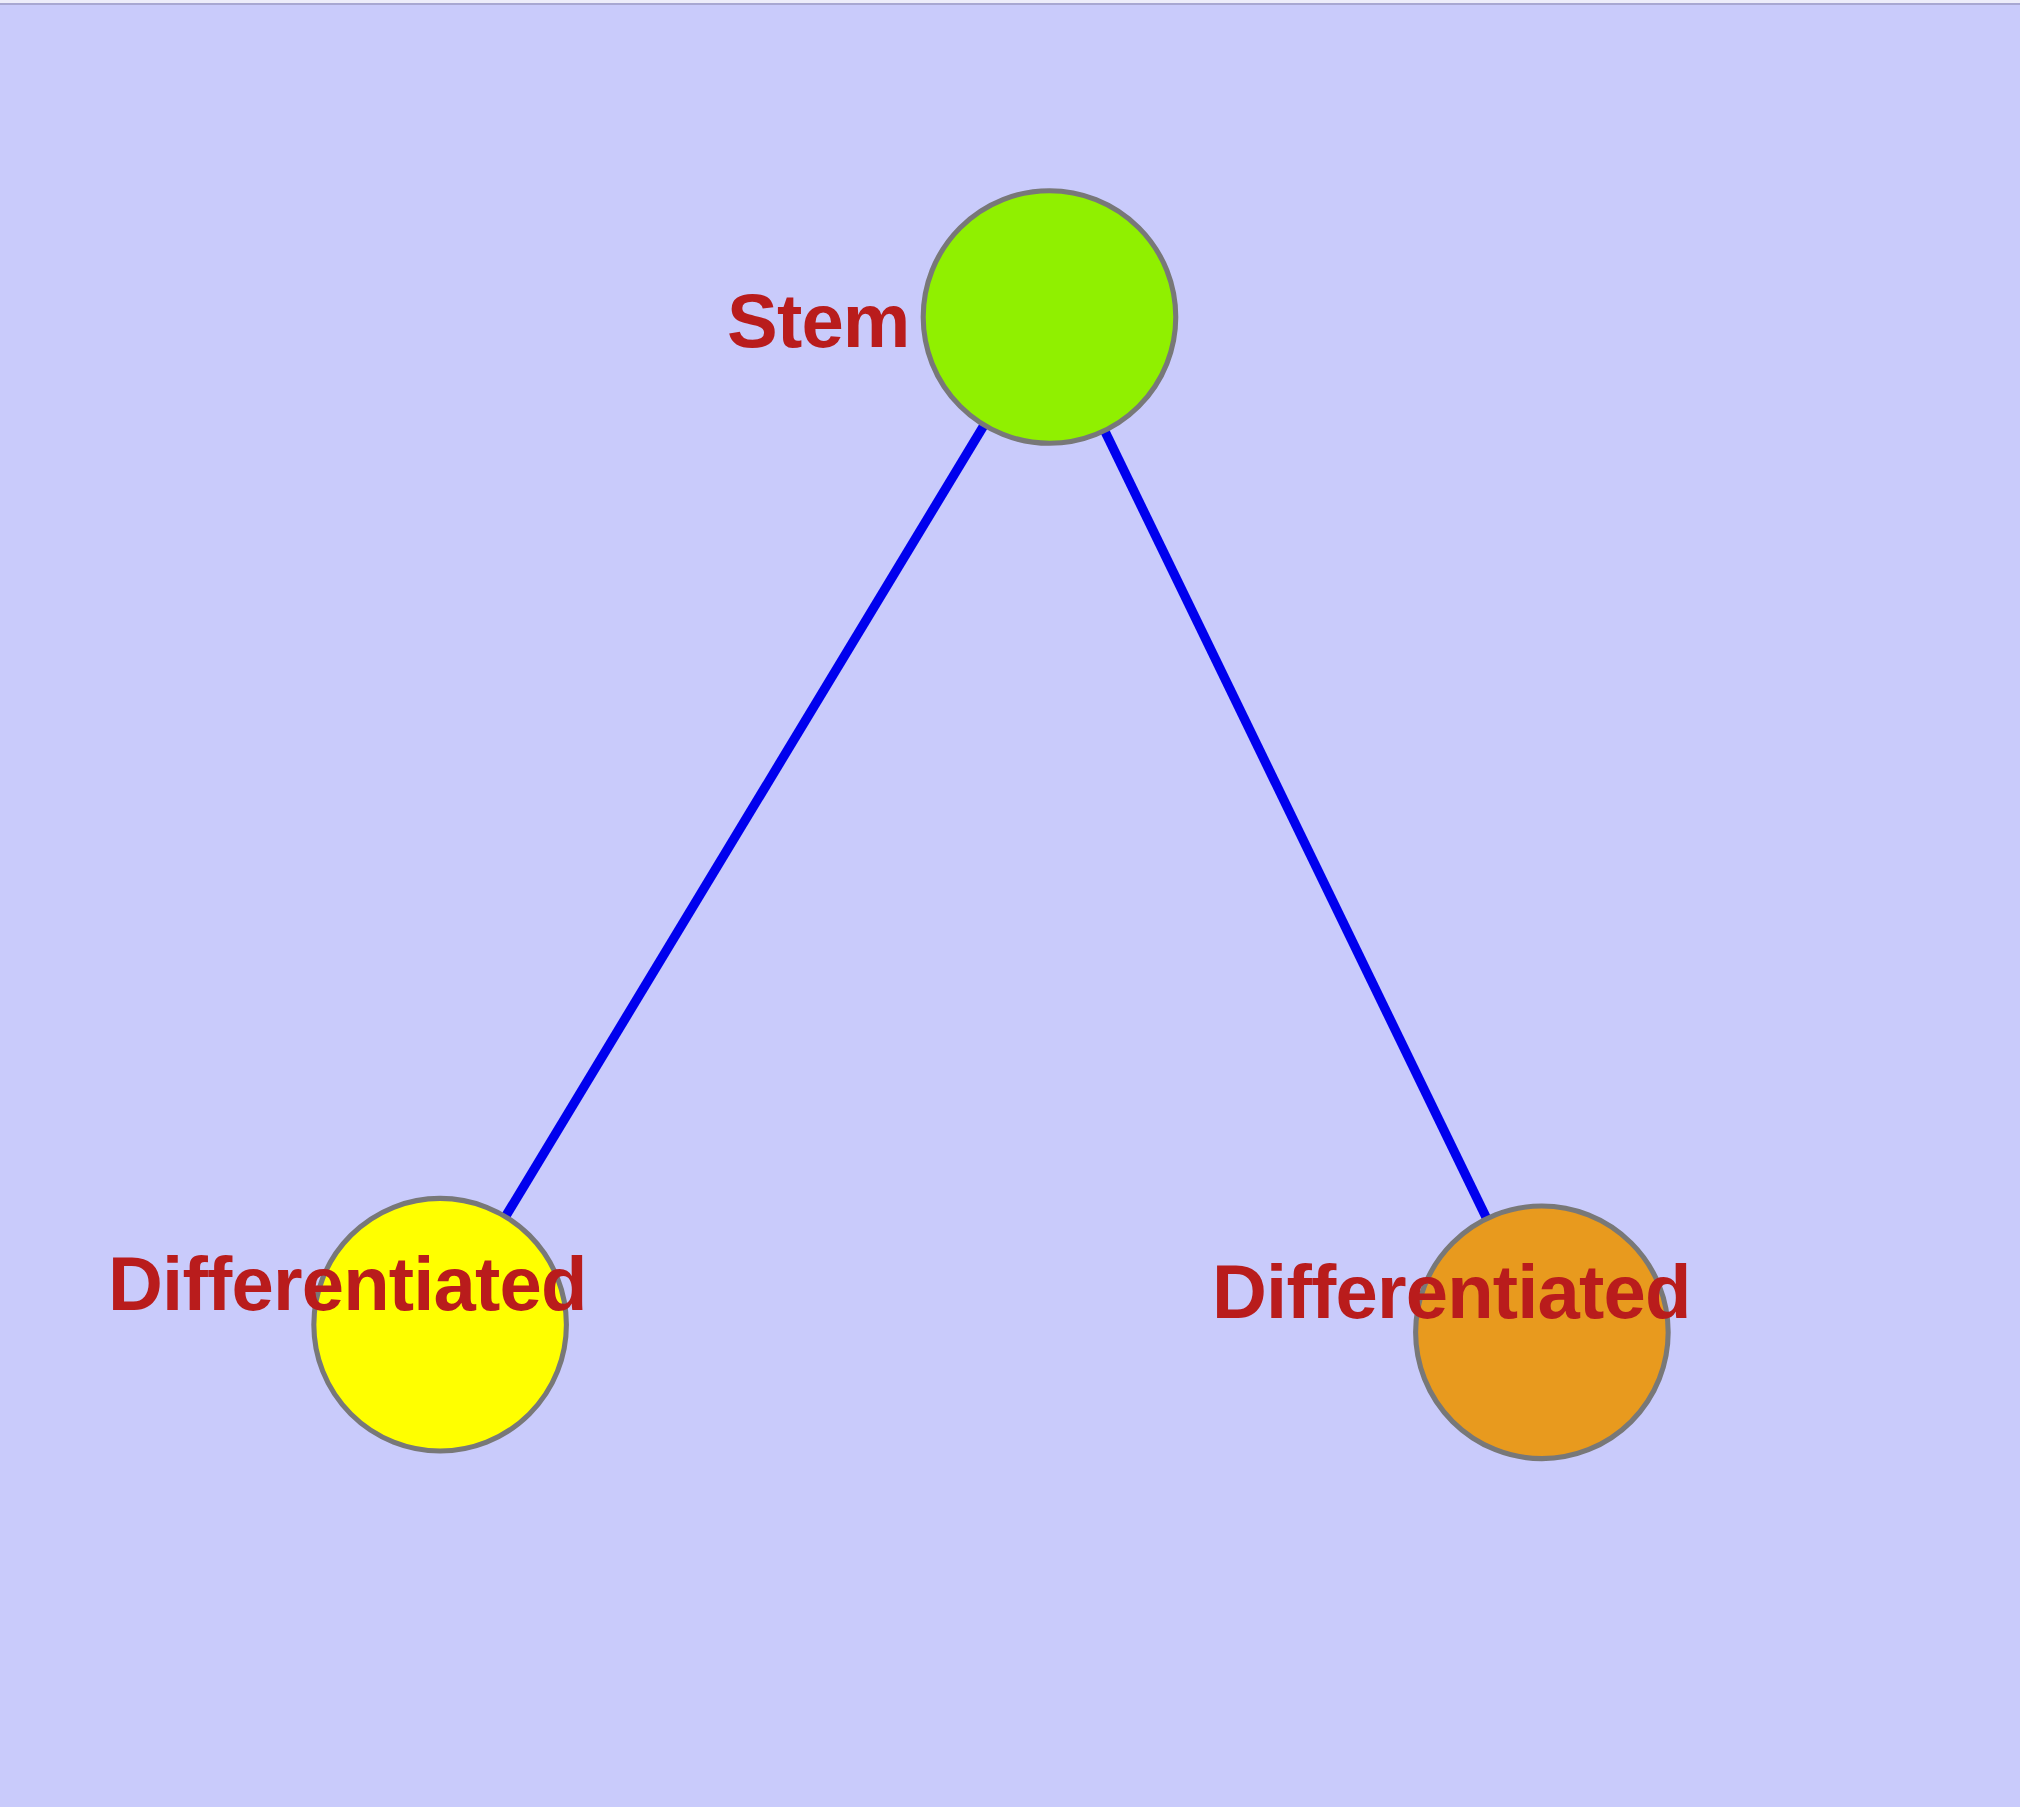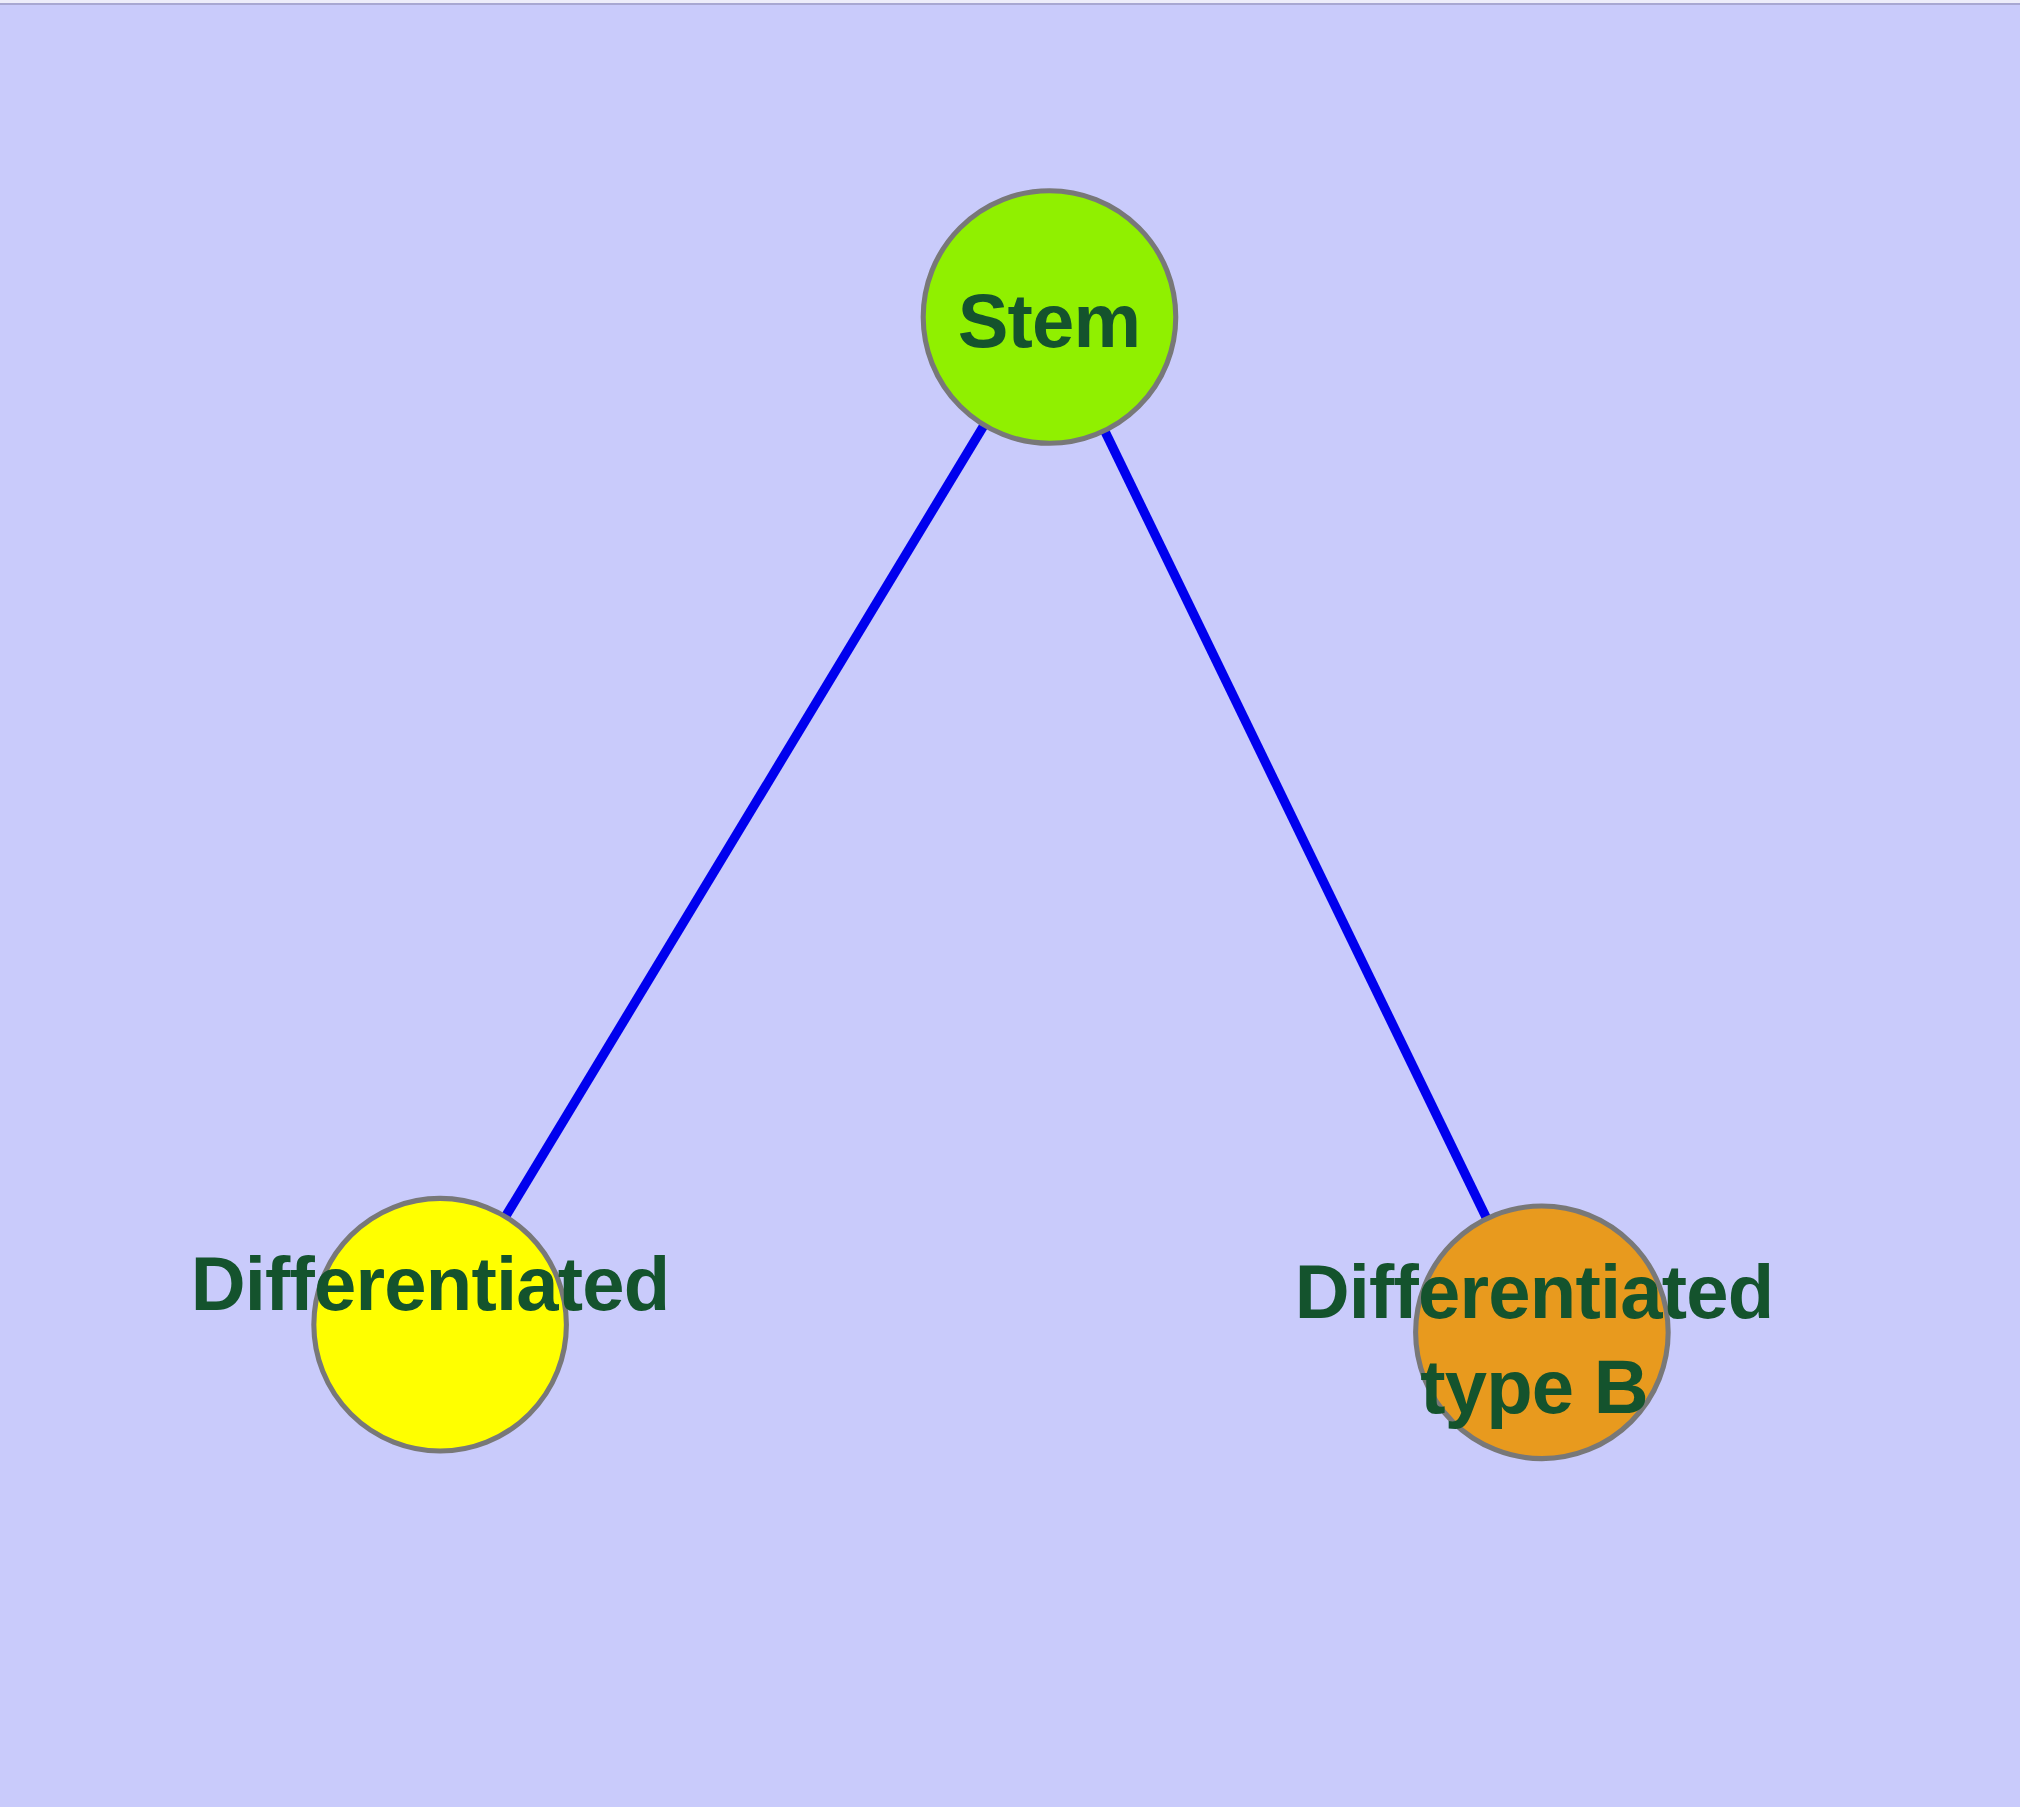--- a/index.html
+++ b/index.html
@@ -46,25 +46,25 @@
     stroke-width: 11px;
   }
   svg.graph-layer circle.node {
     stroke: #787878;
     stroke-width: 6px;
     cursor: pointer;
   }
   .node-label {
     position: absolute;
     width: 644px;
-    text-align: center;
+    text-align: left;
     font-weight: bold;
     font-size: 76px;
     line-height: 95px;
-    color: #14532d;
+    color: #b91c1c;
     letter-spacing: -0.8px;
     pointer-events: none;
   }
   #label-stem  { left: 727px;  top: 273px;  }
   #label-a     { left: 108px;  top: 1236px; }
   #label-b     { left: 1212px; top: 1244px; }
 </style>
 </head>
 <body>
 
@@ -89,19 +89,18 @@
   <div class="node-label" id="label-stem">
     <div>Stem</div>
   </div>
 
   <div class="node-label" id="label-a">
     <div>Differentiated</div>
   </div>
 
   <div class="node-label" id="label-b">
     <div>Differentiated</div>
-    <div>type B</div>
   </div>
 
   <div class="strip-bottom"></div>
 
 </div>
 
 
 </body></html>

